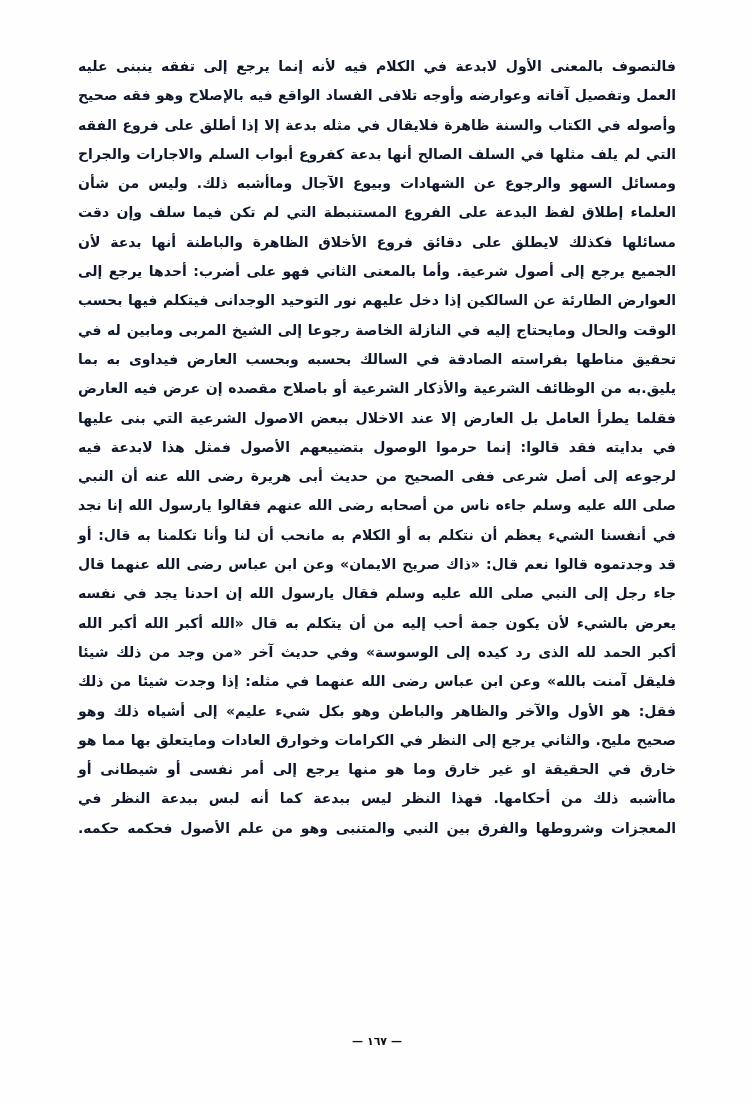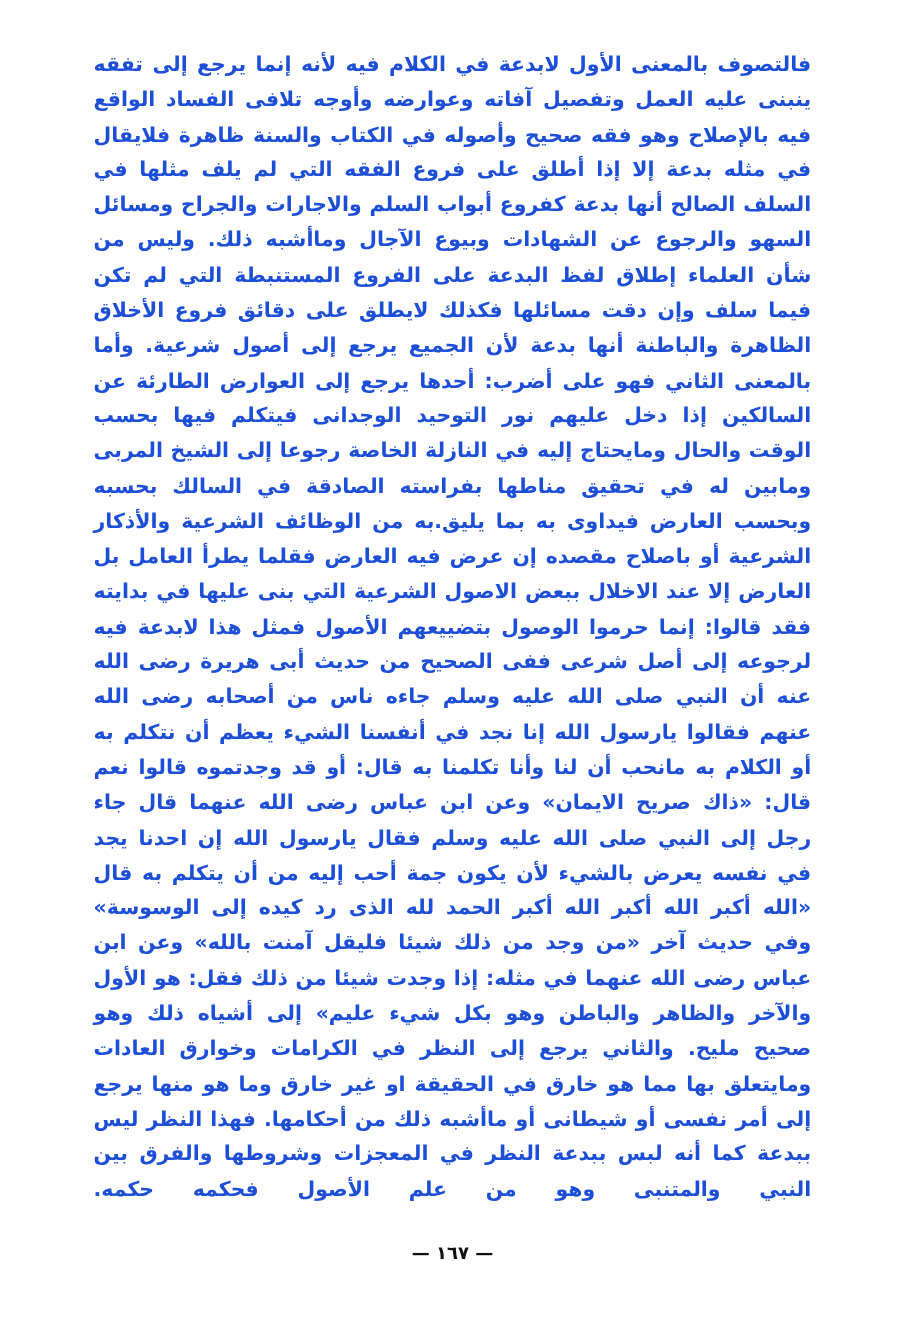--- a/index.html
+++ b/index.html
@@ -16,51 +16,51 @@
   .page {
     position: absolute;
     top: 0; left: 0;
     width: 754px;
     height: 1102px;
     background: #fefefe;
     overflow: hidden;
   }
   .text-block {
     position: absolute;
-    top: 40px;
+    top: 52px;
     right: 78px;
     left: 78px;
     direction: rtl;
     text-align: justify;
     text-align-last: justify;
     font-family: "DejaVu Sans", sans-serif;
-    font-size: 17px;
+    font-size: 14px;
     line-height: 29.3px;
-    color: #1d4ed8;
+    color: #0f172a;
     font-weight: 700;
     letter-spacing: 0px;
     word-spacing: 0.5px;
   }
   .text-block p {
     margin: 0;
     padding: 0;
     text-indent: 0;
   }
   .para-last {
     text-align-last: right;
   }
   .footer {
     position: absolute;
     left: 0;
     right: 0;
     top: 1035px;
     text-align: center;
     direction: rtl;
     font-family: "DejaVu Sans", sans-serif;
-    font-size: 15px;
+    font-size: 11px;
     font-weight: 700;
     color: #111111;
     letter-spacing: 1px;
   }
 </style>
 </head>
 <body>
 
 <div class="page">
 

